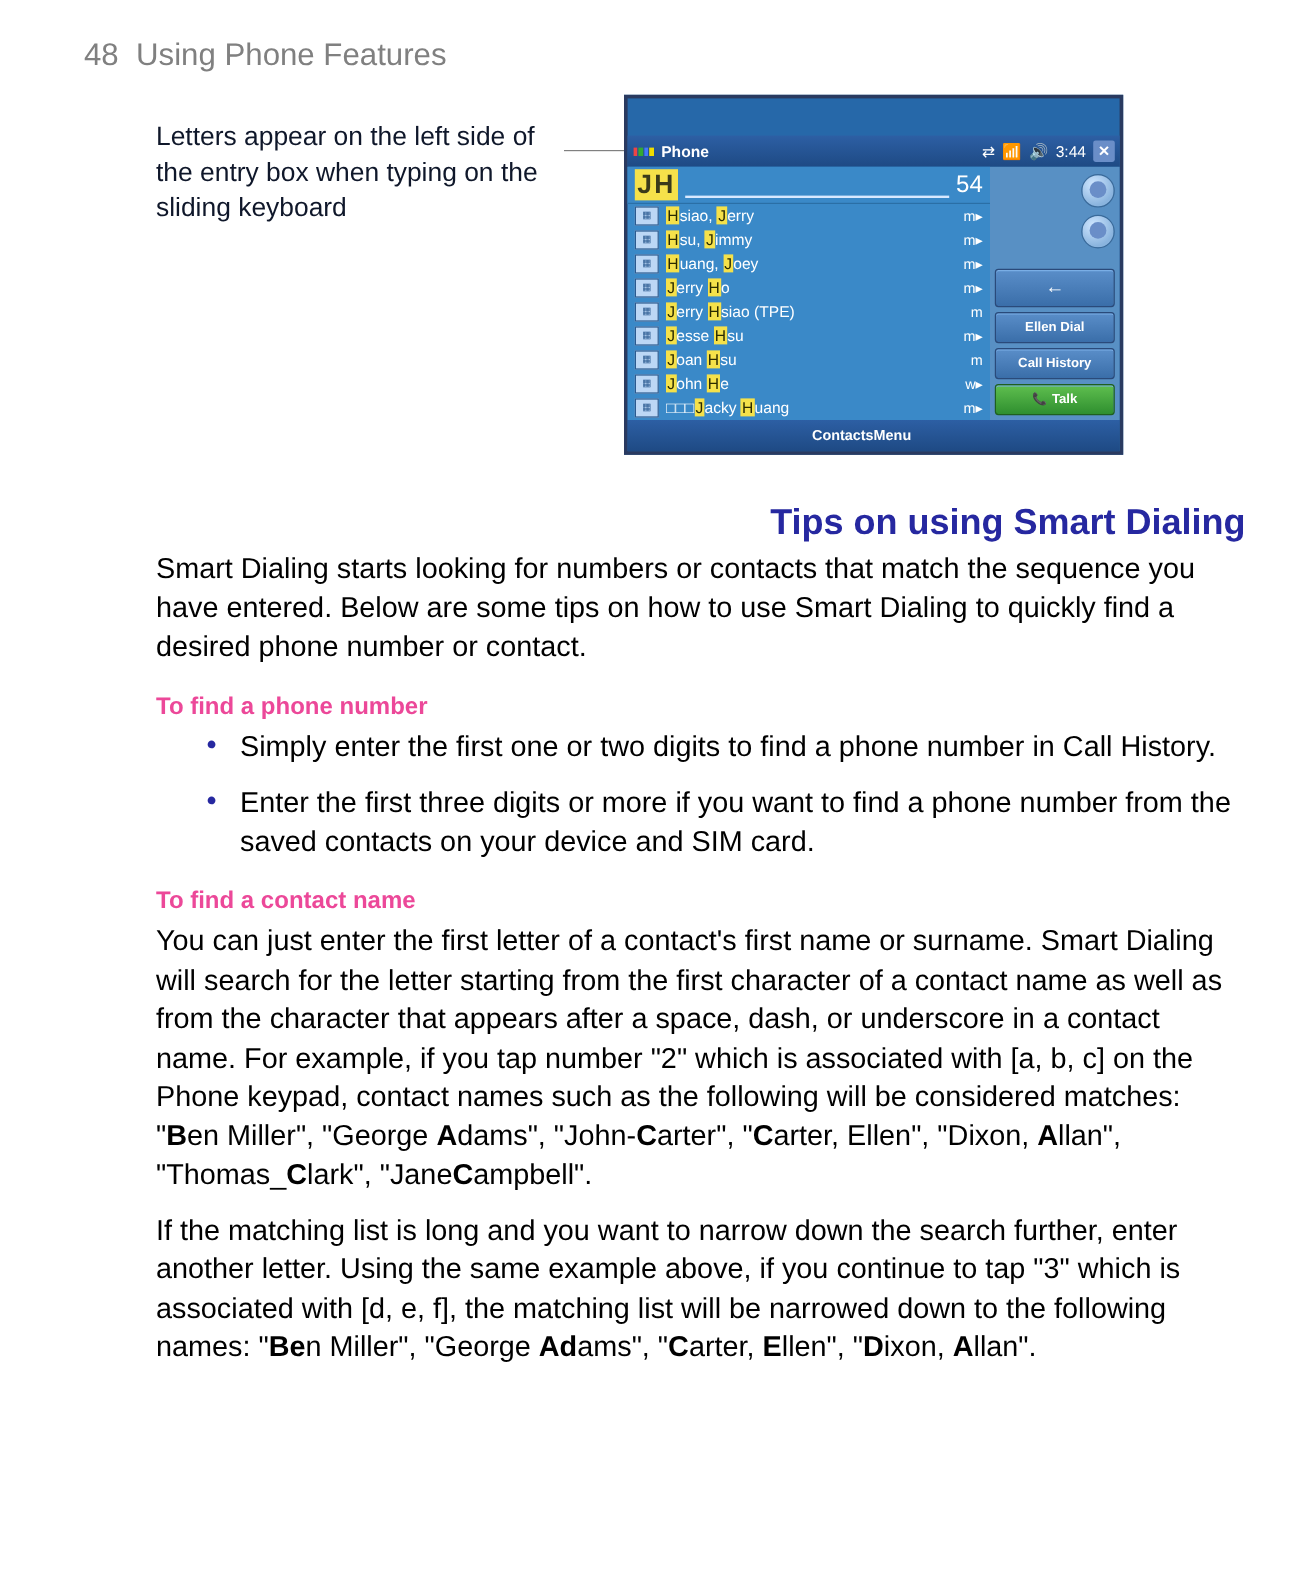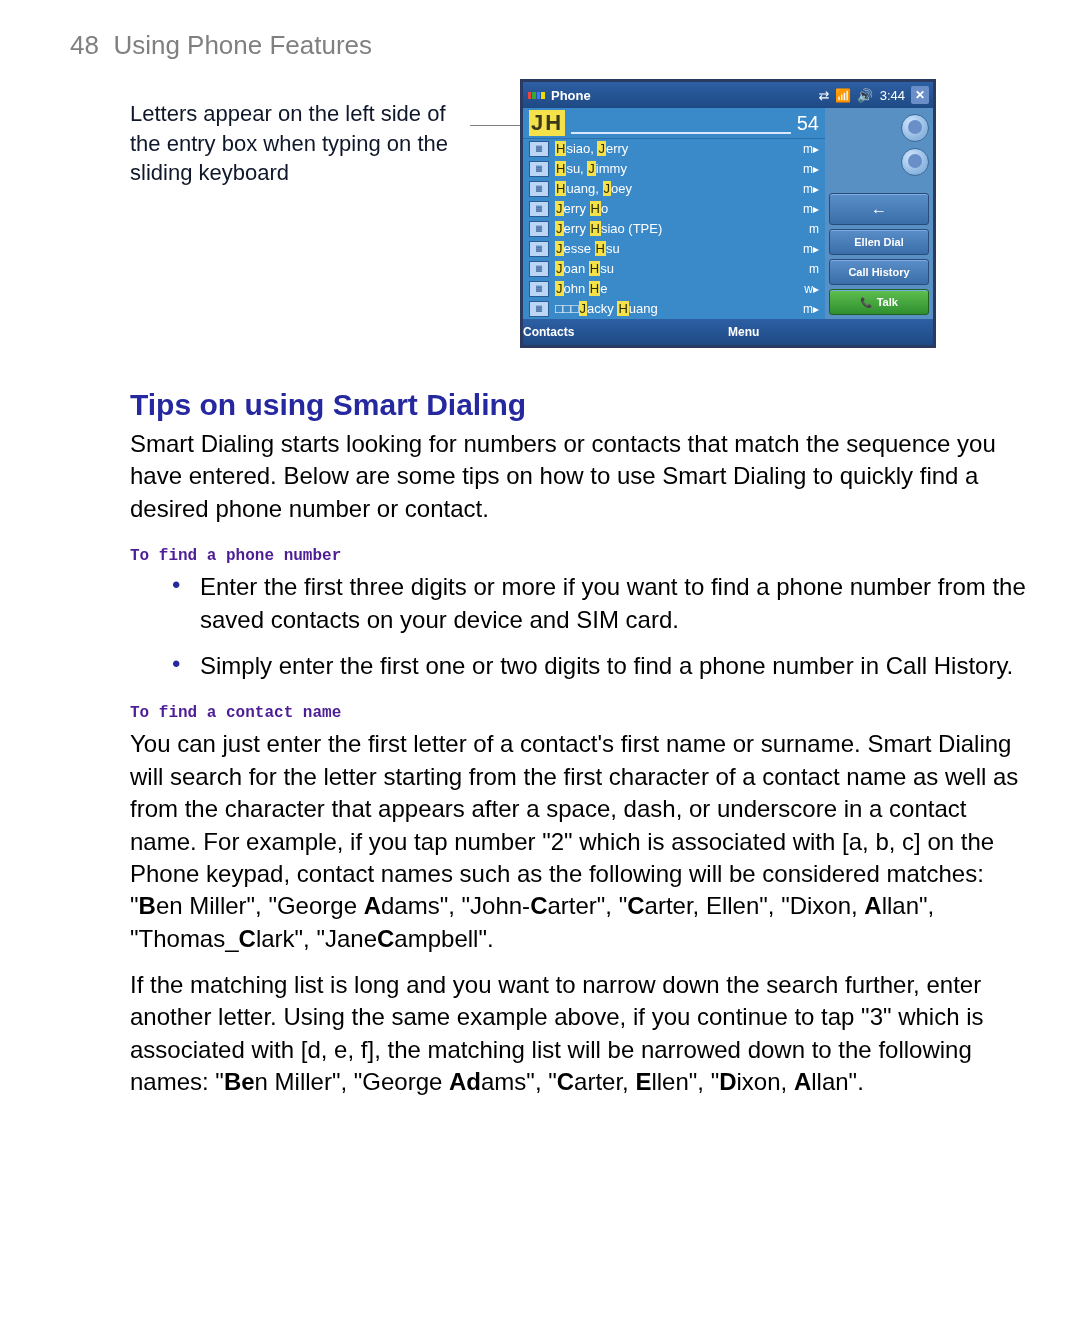--- a/index.html
+++ b/index.html
@@ -47,20 +47,21 @@
     color: #fff;
     position: relative;
   }
   .ss-titlebar {
     background: linear-gradient(#2d5fa4, #1e4a84);
     display: flex;
     align-items: center;
     height: 26px;
     padding: 0 4px;
     font-size: 13px;
+    margin-top: 31px;
   }
   .ss-titlebar .flag {
     width: 18px; height: 18px;
     display: inline-flex; align-items: center; justify-content: center;
     margin-right: 6px;
   }
   .ss-titlebar .flag span {
     display: inline-block;
     width: 7px; height: 7px;
     background: currentColor;
@@ -156,41 +157,41 @@
   }
   .side-btn.talk .phone-icon::before { content: "📞"; font-size: 10px; margin-right: 4px; }
   .ss-menubar {
     display: flex;
     background: linear-gradient(#2d5fa4, #1e4a84);
     height: 26px;
     align-items: center;
     font-size: 12px;
     font-weight: bold;
   }
-  .ss-menubar .menu-left { flex: 1; text-align: left; }
+  .ss-menubar .menu-left { flex: 1; text-align: right; }
   .ss-menubar .menu-right { flex: 1; text-align: left; }
 
   .content { margin-left: 60px; margin-right: 10px; }
   h2.section {
     color: #2628a0;
     font-size: 30px;
     font-weight: bold;
     margin: 40px 0 6px 0;
+    text-align: right;
   }
   p.body, .bullet-text {
     font-size: 24px;
     line-height: 1.35;
     margin: 0 0 14px 0;
   }
   h3.subhead {
-    color: #4c1d95;
-    font-size: 16px;
+    color: #ec4899;
+    font-size: 20px;
     font-weight: bold;
     margin: 22px 0 6px 0;
-    font-family: Liberation Mono, monospace;
   }
   ul.bullets {
     margin: 0 0 8px 0;
     padding-left: 70px;
   }
   ul.bullets li {
     list-style: none;
     position: relative;
     margin-bottom: 12px;
   }
@@ -312,24 +313,24 @@
     </div>
   </div>
 
   <div class="content">
     <h2 class="section">Tips on using Smart Dialing</h2>
     <p class="body">Smart Dialing starts looking for numbers or contacts that match the sequence you have entered. Below are some tips on how to use Smart Dialing to quickly find a desired phone number or contact.</p>
 
     <h3 class="subhead">To find a phone number</h3>
     <ul class="bullets">
       <li>
-          <div class="bullet-text">Enter the first three digits or more if you want to find a phone number from the saved contacts on your device and SIM card.</div>
+          <div class="bullet-text">Simply enter the first one or two digits to find a phone number in Call History.</div>
         </li>
       <li>
-          <div class="bullet-text">Simply enter the first one or two digits to find a phone number in Call History.</div>
+          <div class="bullet-text">Enter the first three digits or more if you want to find a phone number from the saved contacts on your device and SIM card.</div>
         </li>
     </ul>
 
     <h3 class="subhead">To find a contact name</h3>
     <p class="body">
       <span>You can just enter the first letter of a contact's first name or surname. Smart Dialing will search for the letter starting from the first character of a contact name as well as from the character that appears after a space, dash, or underscore in a contact name. For example, if you tap number "2" which is associated with [a, b, c] on the Phone keypad, contact names such as the following will be considered matches: "</span><span class="bold">B</span><span>en Miller", "George </span><span class="bold">A</span><span>dams", "John-</span><span class="bold">C</span><span>arter", "</span><span class="bold">C</span><span>arter, Ellen", "Dixon, </span><span class="bold">A</span><span>llan", "Thomas_</span><span class="bold">C</span><span>lark", "Jane</span><span class="bold">C</span><span>ampbell".</span>
     </p>
     <p class="body">
       <span>If the matching list is long and you want to narrow down the search further, enter another letter. Using the same example above, if you continue to tap "3" which is associated with [d, e, f], the matching list will be narrowed down to the following names: "</span><span class="bold">Be</span><span>n Miller", "George </span><span class="bold">Ad</span><span>ams", "</span><span class="bold">C</span><span>arter, </span><span class="bold">E</span><span>llen", "</span><span class="bold">D</span><span>ixon, </span><span class="bold">A</span><span>llan".</span>
     </p>

